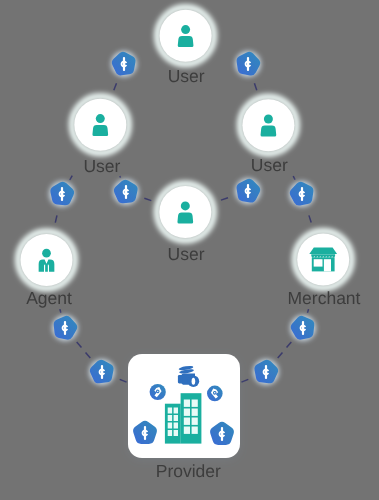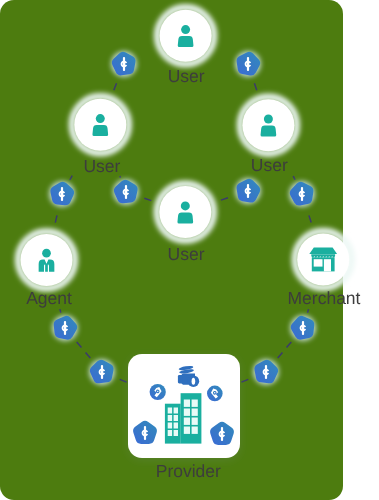--- a/index.html
+++ b/index.html
@@ -1,18 +1,18 @@
 <!DOCTYPE html>
 <html><head>
 <meta charset="utf-8">
 <style>
   html,body{margin:0;padding:0;background:#ffffff;}
   body{width:379px;height:500px;font-family:"Liberation Sans",sans-serif;overflow:hidden;
        -webkit-font-smoothing:antialiased;text-rendering:geometricPrecision;}
-  #stage{position:relative;width:343px;height:500px;background:#4d7c0f;border-radius:14px;}
+  #stage{position:relative;width:379px;height:500px;background:#737373;}
   svg#scene{position:absolute;left:0;top:0;width:379px;height:500px;display:block;}
   .node-label{font-family:"Liberation Sans",sans-serif;font-size:17.5px;fill:#3d3d3d;text-anchor:middle;}
 </style>
 </head>
 <body>
 
 <div id="stage">
   <svg id="scene" viewBox="0 0 379 500">
     <defs>
       <radialGradient id="haloGrad" cx="50%" cy="50%" r="50%">

